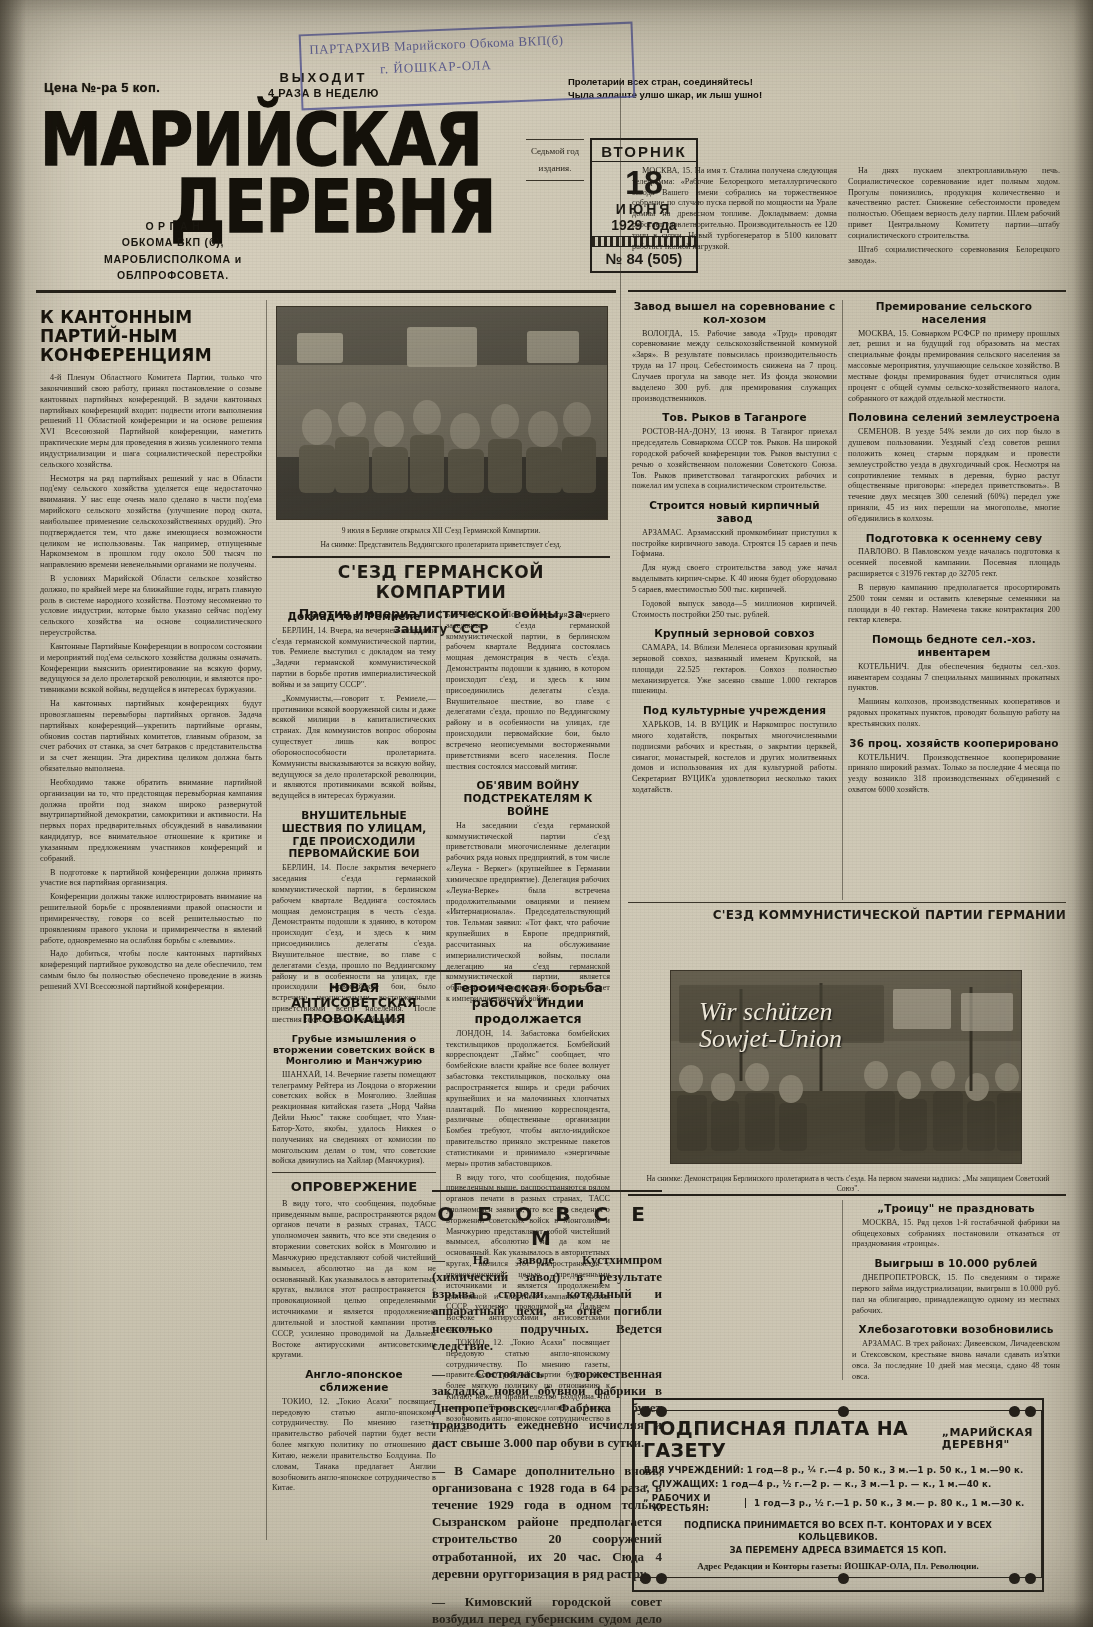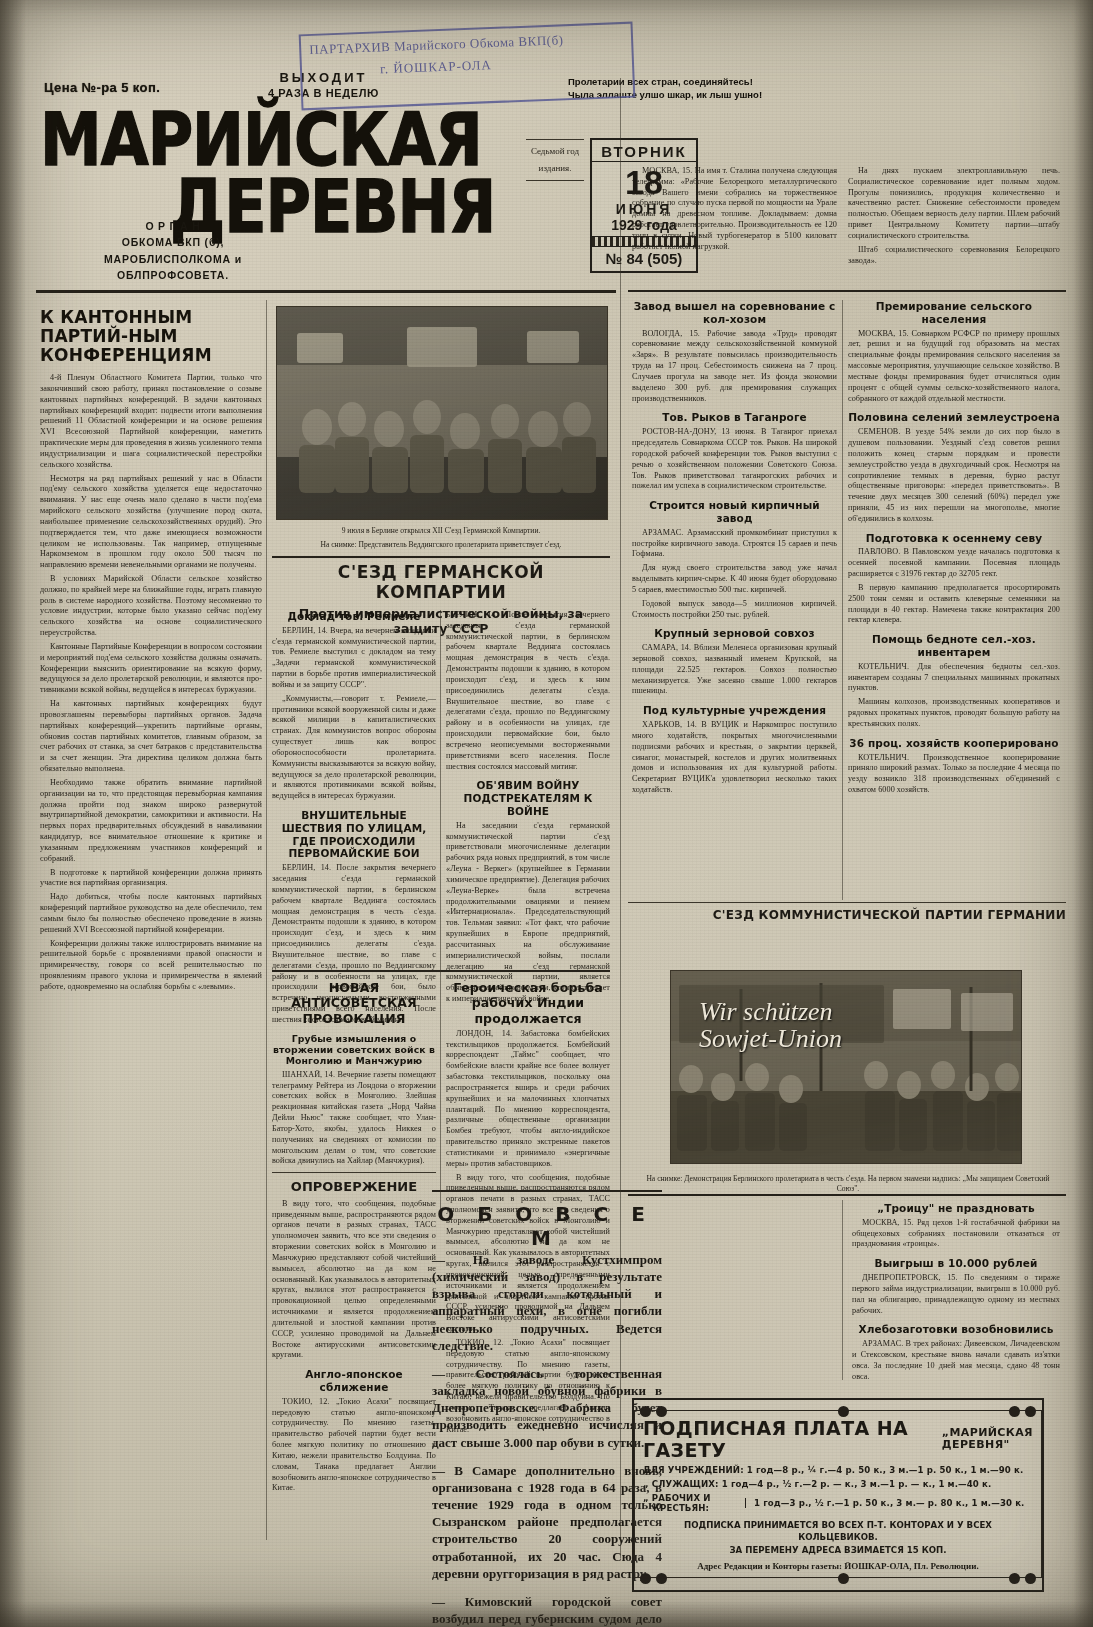--- a/index.html
+++ b/index.html
@@ -194,22 +194,22 @@
 
     <div class="col" style="left:12px;top:282px;width:222px;margin-top:8px;">
       <div class="lead-head">К КАНТОННЫМ ПАРТИЙ-НЫМ КОНФЕРЕНЦИЯМ</div>
       <p class="body">4-й Пленум Областного Комитета Партии, только что закончивший свою работу, принял постановление о созыве кантонных партийных конференций. В задачи кантонных партийных конференций входит: подвести итоги выполнения решений 11 Областной конференции и на основе решения ХVI Всесоюзной Партийной конференции, наметить практические меры для проведения в жизнь усиленного темпа индустриализации и шага социалистической перестройки сельского хозяйства.</p>
       <p class="body">Несмотря на ряд партийных решений у нас в Области под'ему сельского хозяйства уделяется еще недостаточно внимания. У нас еще очень мало сделано в части под'ема марийского сельского хозяйства (улучшение пород скота, наибольшее применение сельскохозяйственных орудий). Это подтверждается тем, что даже имеющиеся возможности целиком не использованы. Так например, отпущенные Наркомземом в прошлом году около 500 тысяч по направлению времени невенельными органами не получены.</p>
       <p class="body">В условиях Марийской Области сельское хозяйство должно, по крайней мере на ближайшие годы, играть главную роль в системе народного хозяйства. Поэтому несомненно то условие индустрии, которые было указано сейчас под'ему сельского хозяйства на основе социалистического переустройства.</p>
       <p class="body">Кантонные Партийные Конференции в вопросом состоянии и мероприятий под'ема сельского хозяйства должны означать. Конференции выяснить ориентирование на всякую форму, ведущуюся за дело пролетарской революции, и являются про-тивниками всякой войны, ведущейся в интересах буржуазии.</p>
       <p class="body">На кантонных партийных конференциях будут провозглашены перевыборы партийных органов. Задача партийных конференций—укрепить партийные органы, обновив состав партийных комитетов, главным образом, за счет рабочих от станка, за счет батраков с представительства и за счет женщин. Эта директива целиком должна быть обязательно выполнена.</p>
       <p class="body">Необходимо также обратить внимание партийной организации на то, что предстоящая перевыборная кампания должна пройти под знаком широко развернутой внутрипартийной демократии, самокритики и активности. На первых порах предварительных обсуждений в наваливании кандидатур, все внимательное отношение к критике и указанным предложениям участников конференций и собраний.</p>
       <p class="body">В подготовке к партийной конференции должна принять участие вся партийная организация.</p>
+      <p class="body">Конференции должны также иллюстрировать внимание на решительной борьбе с проявлениями правой опасности и примиренчеству, говоря со всей решительностью по проявлениям правого уклона и примиренчества в явлений работе, одновременно на ослабляя борьбы с «левыми».</p>
       <p class="body">Надо добиться, чтобы после кантонных партийных конференций партийное руководство на деле обеспечило, тем самым было бы полностью обеспечено проведение в жизнь решений ХVI Всесоюзной партийной конференции.</p>
-      <p class="body">Конференции должны также иллюстрировать внимание на решительной борьбе с проявлениями правой опасности и примиренчеству, говоря со всей решительностью по проявлениям правого уклона и примиренчества в явлений работе, одновременно на ослабляя борьбы с «левыми».</p>
     </div>
 
     <div class="photo" style="position:absolute;left:248px;top:288px;width:330px;height:212px;">
       <svg class="shapes" viewBox="0 0 330 212" preserveAspectRatio="none">
         <rect x="0" y="0" width="330" height="212" fill="#6e6858"></rect>
         <rect x="0" y="0" width="330" height="58" fill="#433f34"></rect>
         <rect x="0" y="150" width="330" height="62" fill="#2e2b23"></rect>
         <g fill="#8d8674">
           <ellipse cx="40" cy="120" rx="15" ry="18"></ellipse>
             <ellipse cx="75" cy="112" rx="14" ry="17"></ellipse>

